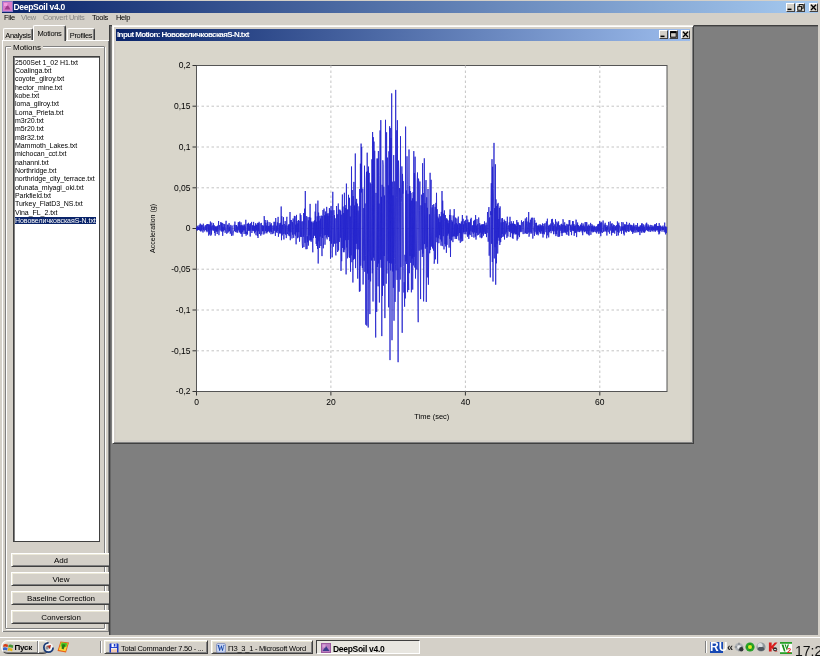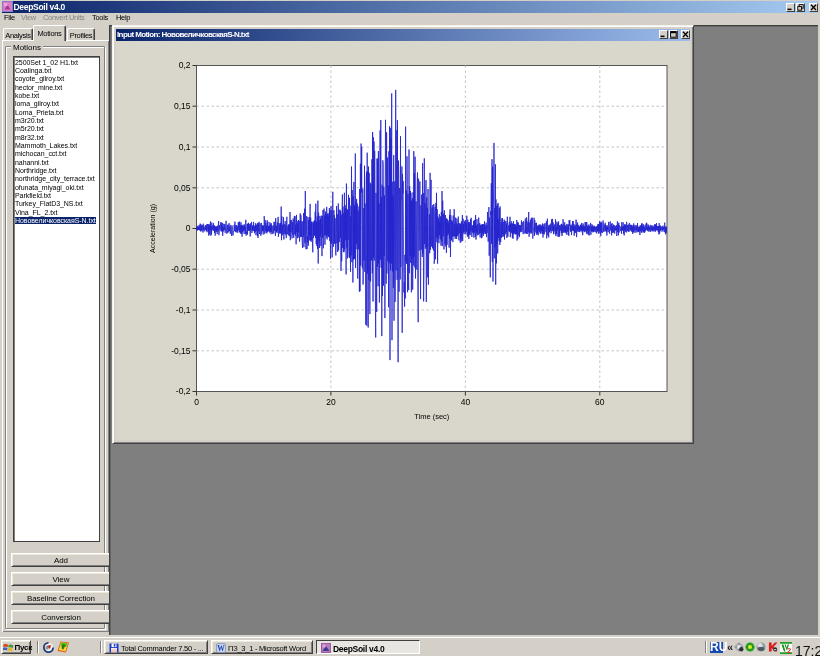--- a/index.html
+++ b/index.html
@@ -180,21 +180,21 @@
           <text x="315.75" y="377.5" font-size="7.5" fill="#000" text-anchor="middle">Time (sec)</text>
           <text x="39" y="187.5" font-size="7" fill="#000" text-anchor="middle" transform="rotate(-90 39 187.5)">Acceleration (g)</text>
           <path d="M80.5 185.9 L80.8 189.2 L81.2 185.5 L81.5 189.4 L81.9 184.7 L82.2 189.0 L82.5 186.1 L82.9 189.0 L83.2 184.2 L83.6 189.4 L83.9 184.9 L84.2 182.6 L84.6 190.4 L84.9 183.3 L85.3 189.1 L85.6 184.2 L85.9 190.3 L86.3 184.4 L86.6 184.2 L87.0 191.5 L87.3 182.7 L87.6 189.1 L88.0 186.1 L88.3 189.5 L88.7 190.4 L89.0 184.6 L89.3 189.0 L89.7 184.2 L90.0 184.7 L90.4 189.9 L90.7 183.4 L91.0 191.2 L91.4 183.0 L91.7 185.3 L92.1 190.2 L92.4 183.2 L92.7 194.6 L93.1 184.2 L93.4 193.4 L93.8 183.3 L94.1 189.2 L94.4 180.5 L94.8 194.7 L95.1 185.3 L95.5 193.5 L95.8 181.6 L96.1 189.1 L96.5 184.7 L96.8 184.4 L97.2 189.8 L97.5 182.2 L97.8 189.1 L98.2 184.2 L98.5 192.0 L98.9 185.3 L99.2 194.7 L99.5 185.7 L99.9 190.4 L100.2 185.4 L100.6 190.6 L100.9 185.5 L101.2 193.0 L101.6 184.7 L101.9 190.5 L102.3 186.0 L102.6 180.0 L102.9 194.2 L103.3 189.0 L103.6 184.1 L104.0 189.2 L104.3 189.5 L104.6 181.2 L105.0 181.9 L105.3 190.5 L105.7 181.6 L106.0 190.2 L106.3 182.1 L106.7 194.9 L107.0 185.8 L107.4 190.4 L107.7 182.8 L108.0 184.2 L108.4 189.2 L108.7 183.2 L109.1 191.8 L109.4 190.4 L109.7 185.3 L110.1 179.8 L110.4 191.2 L110.8 192.8 L111.1 185.0 L111.4 183.8 L111.8 191.9 L112.1 183.7 L112.5 190.5 L112.8 190.7 L113.1 182.1 L113.5 190.1 L113.8 185.7 L114.2 192.7 L114.5 192.0 L114.8 183.9 L115.2 191.3 L115.5 194.8 L115.9 185.9 L116.2 184.6 L116.5 192.8 L116.9 194.6 L117.2 193.8 L117.6 189.8 L117.9 189.9 L118.2 183.8 L118.6 190.0 L118.9 180.6 L119.3 191.0 L119.6 189.4 L119.9 184.0 L120.3 191.4 L120.6 184.1 L121.0 189.5 L121.3 185.5 L121.6 191.7 L122.0 184.8 L122.3 181.2 L122.7 189.4 L123.0 181.4 L123.3 191.4 L123.7 180.5 L124.0 191.2 L124.4 184.4 L124.7 192.6 L125.0 181.4 L125.4 192.8 L125.7 184.1 L126.1 195.7 L126.4 184.7 L126.7 191.1 L127.1 183.7 L127.4 189.4 L127.8 185.1 L128.1 193.0 L128.4 183.5 L128.8 189.4 L129.1 185.5 L129.5 192.8 L129.8 178.8 L130.1 194.7 L130.5 190.8 L130.8 192.6 L131.2 183.0 L131.5 193.5 L131.8 182.6 L132.2 189.7 L132.5 181.8 L132.9 189.7 L133.2 182.9 L133.5 189.6 L133.9 184.6 L134.2 195.5 L134.6 182.3 L134.9 189.6 L135.2 185.5 L135.6 180.9 L135.9 192.0 L136.3 184.9 L136.6 189.6 L136.9 184.0 L137.3 189.7 L137.6 180.9 L138.0 190.2 L138.3 184.9 L138.6 192.3 L139.0 184.7 L139.3 190.8 L139.7 182.2 L140.0 194.2 L140.3 183.7 L140.7 189.6 L141.0 183.8 L141.4 195.0 L141.7 181.9 L142.0 197.0 L142.4 182.2 L142.7 190.3 L143.1 180.8 L143.4 193.0 L143.7 190.1 L144.1 182.4 L144.4 193.2 L144.8 194.7 L145.1 184.6 L145.4 181.9 L145.8 193.4 L146.1 184.6 L146.5 190.2 L146.8 184.2 L147.1 190.1 L147.5 184.9 L147.8 193.5 L148.2 175.1 L148.5 180.5 L148.8 192.5 L149.2 179.0 L149.5 189.9 L149.9 181.8 L150.2 191.6 L150.5 184.6 L150.9 192.4 L151.2 179.2 L151.6 191.0 L151.9 180.8 L152.2 190.3 L152.6 185.1 L152.9 190.2 L153.3 184.7 L153.6 191.5 L153.9 181.2 L154.3 190.5 L154.6 183.6 L155.0 193.2 L155.3 182.2 L155.6 191.0 L156.0 184.6 L156.3 192.5 L156.7 193.1 L157.0 185.1 L157.3 184.5 L157.7 192.4 L158.0 180.8 L158.4 189.8 L158.7 183.9 L159.0 180.9 L159.4 194.9 L159.7 177.0 L160.1 184.5 L160.4 191.2 L160.7 184.7 L161.1 191.9 L161.4 181.4 L161.8 189.9 L162.1 175.9 L162.4 195.8 L162.8 191.5 L163.1 182.1 L163.5 192.3 L163.8 183.7 L164.1 192.2 L164.5 181.8 L164.8 192.5 L165.2 165.5 L165.5 199.2 L165.8 175.2 L166.2 194.4 L166.5 183.8 L166.9 190.2 L167.2 193.0 L167.5 176.2 L167.9 198.5 L168.2 183.0 L168.6 184.3 L168.9 192.8 L169.2 180.1 L169.6 193.6 L169.9 184.4 L170.3 197.1 L170.6 178.2 L170.9 175.8 L171.3 190.6 L171.6 193.0 L172.0 184.6 L172.3 194.5 L172.6 183.5 L173.0 190.5 L173.3 183.2 L173.7 195.2 L174.0 171.0 L174.3 199.2 L174.7 179.0 L175.0 191.3 L175.4 179.2 L175.7 180.3 L176.0 197.4 L176.4 181.1 L176.7 193.7 L177.1 177.5 L177.4 181.3 L177.7 196.9 L178.1 179.9 L178.4 174.9 L178.8 193.4 L179.1 175.2 L179.4 194.7 L179.8 183.6 L180.1 203.3 L180.5 173.9 L180.8 191.3 L181.1 179.9 L181.5 197.2 L181.8 182.4 L182.2 196.5 L182.5 179.0 L182.8 191.2 L183.2 179.9 L183.5 200.7 L183.9 193.7 L184.2 172.4 L184.5 195.8 L184.9 174.1 L185.2 180.2 L185.6 196.0 L185.9 180.4 L186.2 202.6 L186.6 206.9 L186.9 180.4 L187.3 195.7 L187.6 172.0 L187.9 206.1 L188.3 194.8 L188.6 167.7 L189.0 201.9 L189.3 150.0 L189.6 201.1 L190.0 208.2 L190.3 194.5 L190.7 175.1 L191.0 208.1 L191.3 195.3 L191.7 201.3 L192.0 176.2 L192.4 204.6 L192.7 179.4 L193.0 194.3 L193.4 176.1 L193.7 199.4 L194.1 162.9 L194.4 199.4 L194.7 176.7 L195.1 200.8 L195.4 180.8 L195.8 199.3 L196.1 180.6 L196.4 199.0 L196.8 211.3 L197.1 182.0 L197.5 197.1 L197.8 180.4 L198.1 194.2 L198.5 179.4 L198.8 194.9 L199.2 170.6 L199.5 197.0 L199.8 162.7 L200.2 202.9 L200.5 180.7 L200.9 205.0 L201.2 175.3 L201.5 207.9 L201.9 159.6 L202.2 222.5 L202.6 171.6 L202.9 200.3 L203.2 179.6 L203.6 207.0 L203.9 174.9 L204.3 195.6 L204.6 177.6 L204.9 205.0 L205.3 174.6 L205.6 193.4 L206.0 215.1 L206.3 175.0 L206.6 197.0 L207.0 169.0 L207.3 207.3 L207.7 199.9 L208.0 167.6 L208.3 194.4 L208.7 174.3 L209.0 203.7 L209.4 170.5 L209.7 194.0 L210.0 173.0 L210.4 196.5 L210.7 165.9 L211.1 198.4 L211.4 172.4 L211.7 194.3 L212.1 174.8 L212.4 196.1 L212.8 172.3 L213.1 196.0 L213.4 167.1 L213.8 200.1 L214.1 169.3 L214.5 217.7 L214.8 169.0 L215.1 165.1 L215.5 202.7 L215.8 169.4 L216.2 216.3 L216.5 174.4 L216.8 150.8 L217.2 199.9 L217.5 205.6 L217.9 169.2 L218.2 202.4 L218.5 174.1 L218.9 202.8 L219.2 177.3 L219.6 212.0 L219.9 214.4 L220.2 203.7 L220.6 165.0 L220.9 202.3 L221.3 173.3 L221.6 211.0 L221.9 208.7 L222.3 162.5 L222.6 209.4 L223.0 168.6 L223.3 199.4 L223.6 200.8 L224.0 168.8 L224.3 196.7 L224.7 170.0 L225.0 229.9 L225.3 173.7 L225.7 220.2 L226.0 174.1 L226.4 153.5 L226.7 207.0 L227.0 165.5 L227.4 211.1 L227.7 172.0 L228.1 211.2 L228.4 151.8 L228.7 208.6 L229.1 164.1 L229.4 199.2 L229.8 167.0 L230.1 233.4 L230.4 142.6 L230.8 206.5 L231.1 168.5 L231.5 217.3 L231.8 168.6 L232.1 198.9 L232.5 153.8 L232.8 209.0 L233.2 216.3 L233.5 156.8 L233.8 217.0 L234.2 175.6 L234.5 230.7 L234.9 164.7 L235.2 214.4 L235.5 125.5 L235.9 221.2 L236.2 149.0 L236.6 165.6 L236.9 241.5 L237.2 155.1 L237.6 218.8 L237.9 140.9 L238.3 217.9 L238.6 164.5 L238.9 217.4 L239.3 112.5 L239.6 227.1 L240.0 160.8 L240.3 202.8 L240.6 157.9 L241.0 208.2 L241.3 162.6 L241.7 237.6 L242.0 169.6 L242.3 171.9 L242.7 208.4 L243.0 165.3 L243.4 250.7 L243.7 148.0 L244.0 250.2 L244.4 122.7 L244.7 224.7 L245.1 102.6 L245.4 151.5 L245.7 106.0 L246.1 219.2 L246.4 227.1 L246.8 147.7 L247.1 243.5 L247.4 212.1 L247.8 167.1 L248.1 219.7 L248.5 124.7 L248.8 230.8 L249.1 162.5 L249.5 214.8 L249.8 283.7 L250.2 138.9 L250.5 130.8 L250.8 284.7 L251.2 111.7 L251.5 232.5 L251.9 130.1 L252.2 286.5 L252.5 125.6 L252.9 238.9 L253.2 131.9 L253.6 238.4 L253.9 273.1 L254.2 141.6 L254.6 240.4 L254.9 142.9 L255.3 216.0 L255.6 219.5 L255.9 118.3 L256.3 232.3 L256.6 91.0 L257.0 260.5 L257.3 96.2 L257.6 216.6 L258.0 100.6 L258.3 219.7 L258.7 109.8 L259.0 147.5 L259.3 251.8 L259.7 296.5 L260.0 151.9 L260.4 229.1 L260.7 270.9 L261.0 117.5 L261.4 226.0 L261.7 117.7 L262.1 245.3 L262.4 110.0 L262.7 222.5 L263.1 162.6 L263.4 261.5 L263.8 134.9 L264.1 89.4 L264.4 218.7 L264.8 79.1 L265.1 226.7 L265.5 155.8 L265.8 295.1 L266.1 143.8 L266.5 254.8 L266.8 119.3 L267.2 123.9 L267.5 244.6 L267.8 145.8 L268.2 215.0 L268.5 154.5 L268.9 277.1 L269.2 145.3 L269.5 78.8 L269.9 143.0 L270.2 242.7 L270.6 91.3 L270.9 232.5 L271.2 214.8 L271.6 116.6 L271.9 220.2 L272.3 144.4 L272.6 266.3 L272.9 110.3 L273.3 222.1 L273.6 85.3 L274.0 319.1 L274.3 87.1 L274.6 229.4 L275.0 97.0 L275.3 222.5 L275.7 52.4 L276.0 299.2 L276.3 140.7 L276.7 230.4 L277.0 154.4 L277.4 246.8 L277.7 114.1 L278.0 279.7 L278.4 217.5 L278.7 140.4 L279.1 260.9 L279.4 223.6 L279.7 48.9 L280.1 229.4 L280.4 156.6 L280.8 89.3 L281.1 238.9 L281.4 79.2 L281.8 220.0 L282.1 321.2 L282.5 119.6 L282.8 134.2 L283.1 250.7 L283.5 147.1 L283.8 152.0 L284.2 238.5 L284.5 95.2 L284.8 226.2 L285.2 161.5 L285.5 157.8 L285.9 125.4 L286.2 291.8 L286.5 132.9 L286.9 152.7 L287.2 140.1 L287.6 225.4 L287.9 251.5 L288.2 241.2 L288.6 265.7 L288.9 213.8 L289.3 257.4 L289.6 85.6 L289.9 220.4 L290.3 149.4 L290.6 223.0 L291.0 115.3 L291.3 143.4 L291.6 251.2 L292.0 152.8 L292.3 235.1 L292.7 249.0 L293.0 108.5 L293.3 232.2 L293.7 145.1 L294.0 215.0 L294.4 150.0 L294.7 221.8 L295.0 151.9 L295.4 251.3 L295.7 159.7 L296.1 217.5 L296.4 157.3 L296.7 248.6 L297.1 151.1 L297.4 224.4 L297.8 110.1 L298.1 215.9 L298.4 132.1 L298.8 226.5 L299.1 115.7 L299.5 237.5 L299.8 215.7 L300.1 160.3 L300.5 210.1 L300.8 228.5 L301.2 139.9 L301.5 131.5 L301.8 243.0 L302.2 281.2 L302.5 137.6 L302.9 141.3 L303.2 209.6 L303.5 169.2 L303.9 140.5 L304.2 216.8 L304.6 258.1 L304.9 164.3 L305.2 208.6 L305.6 153.7 L305.9 159.4 L306.3 216.0 L306.6 122.2 L306.9 212.6 L307.3 152.0 L307.6 260.4 L308.0 225.5 L308.3 117.3 L308.6 203.1 L309.0 162.0 L309.3 207.7 L309.7 162.5 L310.0 139.1 L310.3 260.9 L310.7 156.3 L311.0 206.0 L311.4 166.8 L311.7 236.4 L312.0 148.0 L312.4 243.7 L312.7 214.0 L313.1 209.8 L313.4 173.3 L313.7 212.2 L314.1 131.8 L314.4 208.9 L314.8 164.1 L315.1 138.8 L315.4 205.6 L315.8 174.8 L316.1 166.4 L316.5 207.4 L316.8 164.0 L317.1 202.9 L317.5 209.6 L317.8 163.1 L318.2 222.7 L318.5 219.1 L318.8 172.7 L319.2 165.9 L319.5 218.3 L319.9 161.9 L320.2 196.4 L320.5 151.8 L320.9 201.2 L321.2 168.2 L321.6 222.7 L321.9 175.7 L322.2 197.2 L322.6 177.4 L322.9 202.2 L323.3 173.1 L323.6 194.2 L323.9 181.1 L324.3 198.4 L324.6 175.4 L325.0 204.6 L325.3 170.9 L325.6 200.5 L326.0 150.0 L326.3 205.1 L326.7 159.7 L327.0 177.3 L327.3 195.2 L327.7 172.6 L328.0 208.4 L328.4 169.4 L328.7 180.6 L329.0 203.2 L329.4 174.1 L329.7 205.4 L330.1 178.5 L330.4 211.8 L330.7 177.2 L331.1 203.8 L331.4 178.5 L331.8 194.6 L332.1 182.2 L332.4 192.6 L332.8 179.5 L333.1 206.6 L333.5 173.9 L333.8 197.9 L334.1 168.4 L334.5 216.0 L334.8 174.2 L335.2 180.4 L335.5 199.4 L335.8 179.3 L336.2 195.7 L336.5 180.7 L336.9 201.1 L337.2 174.5 L337.5 195.3 L337.9 192.0 L338.2 168.1 L338.6 195.4 L338.9 183.4 L339.2 197.9 L339.6 176.6 L339.9 195.8 L340.3 182.0 L340.6 198.0 L340.9 177.5 L341.3 195.2 L341.6 183.4 L342.0 193.4 L342.3 175.6 L342.6 195.5 L343.0 199.4 L343.3 182.1 L343.7 192.0 L344.0 182.7 L344.3 201.8 L344.7 182.8 L345.0 197.6 L345.4 180.5 L345.7 200.5 L346.0 184.3 L346.4 174.0 L346.7 199.9 L347.1 177.8 L347.4 191.4 L347.7 183.3 L348.1 193.2 L348.4 180.2 L348.8 191.0 L349.1 191.2 L349.4 178.9 L349.8 193.3 L350.1 182.1 L350.5 190.6 L350.8 174.7 L351.1 193.2 L351.5 195.7 L351.8 178.6 L352.2 194.5 L352.5 181.4 L352.8 197.9 L353.2 181.4 L353.5 193.3 L353.9 181.4 L354.2 194.1 L354.5 178.3 L354.9 190.3 L355.2 176.8 L355.6 191.8 L355.9 195.9 L356.2 184.6 L356.6 191.3 L356.9 184.2 L357.3 192.8 L357.6 180.1 L357.9 196.6 L358.3 179.3 L358.6 191.4 L359.0 178.8 L359.3 195.7 L359.6 174.1 L360.0 198.6 L360.3 184.5 L360.7 191.9 L361.0 178.1 L361.3 194.4 L361.7 183.2 L362.0 191.1 L362.4 193.9 L362.7 176.5 L363.0 182.8 L363.4 192.6 L363.7 182.1 L364.1 196.4 L364.4 184.5 L364.7 191.6 L365.1 183.5 L365.4 197.2 L365.8 183.7 L366.1 196.5 L366.4 183.3 L366.8 192.8 L367.1 183.7 L367.5 194.6 L367.8 183.0 L368.1 190.9 L368.5 180.4 L368.8 192.7 L369.2 184.4 L369.5 192.9 L369.8 183.3 L370.2 181.7 L370.5 196.1 L370.9 183.7 L371.2 191.8 L371.5 171.0 L371.9 182.0 L372.2 200.7 L372.6 176.8 L372.9 166.1 L373.2 214.7 L373.6 176.4 L373.9 198.0 L374.3 236.4 L374.6 170.3 L374.9 174.1 L375.3 142.2 L375.6 202.8 L376.0 118.2 L376.3 221.0 L376.6 125.8 L377.0 240.5 L377.3 168.9 L377.7 147.4 L378.0 101.9 L378.3 217.4 L378.7 167.1 L379.0 206.2 L379.4 123.3 L379.7 243.7 L380.0 158.4 L380.4 222.3 L380.7 165.1 L381.1 202.7 L381.4 163.2 L381.7 212.5 L382.1 161.9 L382.4 196.6 L382.8 178.0 L383.1 199.7 L383.4 167.0 L383.8 204.0 L384.1 165.4 L384.5 201.2 L384.8 201.0 L385.1 181.4 L385.5 196.8 L385.8 177.4 L386.2 193.0 L386.5 177.1 L386.8 196.0 L387.2 181.1 L387.5 194.2 L387.9 195.3 L388.2 178.6 L388.5 198.5 L388.9 179.9 L389.2 193.4 L389.6 192.5 L389.9 180.2 L390.2 191.4 L390.6 182.5 L390.9 196.9 L391.3 175.7 L391.6 184.3 L391.9 195.5 L392.3 184.5 L392.6 184.5 L393.0 190.3 L393.3 181.3 L393.6 190.8 L394.0 175.8 L394.3 196.1 L394.7 182.9 L395.0 190.4 L395.3 180.3 L395.7 192.2 L396.0 182.6 L396.4 197.0 L396.7 182.6 L397.0 197.8 L397.4 180.2 L397.7 193.2 L398.1 183.0 L398.4 191.8 L398.7 182.9 L399.1 193.4 L399.4 183.5 L399.8 193.1 L400.1 185.0 L400.4 193.3 L400.8 179.0 L401.1 199.5 L401.5 181.6 L401.8 197.8 L402.1 181.3 L402.5 182.5 L402.8 194.4 L403.2 183.9 L403.5 196.1 L403.8 184.0 L404.2 190.6 L404.5 184.4 L404.9 191.2 L405.2 184.7 L405.5 179.4 L405.9 190.7 L406.2 181.9 L406.6 181.2 L406.9 191.3 L407.2 193.1 L407.6 180.2 L407.9 185.0 L408.3 191.6 L408.6 192.5 L408.9 191.3 L409.3 177.5 L409.6 192.2 L410.0 180.4 L410.3 192.8 L410.6 176.3 L411.0 181.8 L411.3 192.9 L411.7 182.7 L412.0 180.5 L412.3 191.6 L412.7 171.0 L413.0 195.7 L413.4 193.1 L413.7 181.6 L414.0 191.1 L414.4 178.7 L414.7 191.9 L415.1 192.8 L415.4 176.8 L415.7 191.8 L416.1 179.7 L416.4 176.7 L416.8 197.6 L417.1 192.3 L417.4 190.2 L417.8 184.5 L418.1 176.8 L418.5 194.8 L418.8 179.2 L419.1 190.8 L419.5 183.6 L419.8 182.0 L420.2 192.6 L420.5 181.8 L420.8 193.8 L421.2 184.5 L421.5 192.8 L421.9 184.9 L422.2 194.3 L422.5 184.5 L422.9 189.7 L423.2 183.4 L423.6 191.1 L423.9 185.2 L424.2 192.6 L424.6 183.5 L424.9 192.4 L425.3 185.2 L425.6 190.3 L425.9 184.1 L426.3 193.0 L426.6 182.4 L427.0 196.5 L427.3 185.1 L427.6 192.4 L428.0 183.0 L428.3 193.3 L428.7 183.9 L429.0 182.1 L429.3 184.1 L429.7 189.7 L430.0 191.2 L430.4 180.4 L430.7 197.3 L431.0 184.6 L431.4 177.7 L431.7 194.3 L432.1 190.6 L432.4 184.9 L432.7 196.4 L433.1 183.7 L433.4 191.2 L433.8 184.5 L434.1 184.0 L434.4 190.1 L434.8 182.5 L435.1 192.2 L435.5 178.3 L435.8 182.2 L436.1 189.6 L436.5 177.9 L436.8 190.2 L437.2 181.6 L437.5 193.2 L437.8 185.0 L438.2 190.3 L438.5 183.4 L438.9 183.8 L439.2 193.2 L439.5 178.3 L439.9 195.1 L440.2 185.6 L440.6 193.2 L440.9 180.7 L441.2 189.6 L441.6 182.5 L441.9 195.6 L442.3 189.4 L442.6 180.4 L442.9 196.0 L443.3 184.1 L443.6 195.3 L444.0 184.9 L444.3 189.7 L444.6 185.4 L445.0 183.4 L445.3 192.2 L445.7 182.8 L446.0 195.0 L446.3 183.8 L446.7 192.1 L447.0 178.2 L447.4 181.7 L447.7 191.6 L448.0 183.9 L448.4 190.8 L448.7 181.3 L449.1 191.9 L449.4 184.7 L449.7 191.3 L450.1 184.7 L450.4 193.5 L450.8 182.9 L451.1 185.0 L451.4 190.7 L451.8 183.6 L452.1 193.9 L452.5 183.6 L452.8 194.8 L453.1 179.2 L453.5 184.5 L453.8 179.1 L454.2 189.3 L454.5 184.3 L454.8 191.0 L455.2 183.6 L455.5 194.1 L455.9 185.5 L456.2 189.5 L456.5 180.2 L456.9 189.7 L457.2 180.1 L457.6 190.0 L457.9 183.0 L458.2 194.8 L458.6 184.7 L458.9 192.1 L459.3 184.5 L459.6 191.7 L459.9 178.6 L460.3 178.9 L460.6 196.1 L461.0 183.4 L461.3 189.7 L461.6 181.5 L462.0 191.0 L462.3 184.0 L462.7 189.6 L463.0 185.2 L463.3 191.1 L463.7 185.5 L464.0 190.6 L464.4 183.6 L464.7 189.5 L465.0 184.2 L465.4 189.5 L465.7 181.9 L466.1 191.4 L466.4 184.8 L466.7 194.2 L467.1 182.5 L467.4 189.5 L467.8 184.4 L468.1 190.6 L468.4 185.5 L468.8 191.2 L469.1 181.1 L469.5 190.2 L469.8 184.2 L470.1 181.0 L470.5 192.3 L470.8 181.3 L471.2 193.2 L471.5 185.4 L471.8 190.2 L472.2 184.3 L472.5 193.6 L472.9 183.5 L473.2 194.5 L473.5 185.0 L473.9 189.7 L474.2 185.4 L474.6 181.9 L474.9 193.8 L475.2 185.1 L475.6 190.5 L475.9 183.2 L476.3 190.3 L476.6 184.5 L476.9 191.4 L477.3 185.7 L477.6 191.0 L478.0 184.6 L478.3 190.6 L478.6 185.4 L479.0 189.2 L479.3 185.8 L479.7 191.2 L480.0 189.2 L480.3 185.3 L480.7 192.4 L481.0 185.6 L481.4 190.6 L481.7 183.5 L482.0 189.7 L482.4 182.9 L482.7 192.7 L483.1 183.2 L483.4 190.4 L483.7 180.1 L484.1 192.5 L484.4 181.9 L484.8 195.2 L485.1 180.8 L485.4 191.3 L485.8 181.7 L486.1 191.3 L486.5 192.0 L486.8 189.2 L487.1 179.5 L487.5 190.8 L487.8 185.9 L488.2 183.5 L488.5 184.6 L488.8 190.5 L489.2 181.8 L489.5 189.6 L489.9 183.9 L490.2 190.8 L490.5 185.9 L490.9 194.5 L491.2 184.4 L491.6 189.3 L491.9 185.4 L492.2 191.2 L492.6 180.9 L492.9 184.9 L493.3 185.8 L493.6 192.7 L493.9 182.7 L494.3 180.4 L494.6 189.5 L495.0 185.8 L495.3 183.0 L495.6 194.4 L496.0 182.1 L496.3 191.9 L496.7 185.3 L497.0 190.6 L497.3 183.5 L497.7 191.7 L498.0 184.6 L498.4 184.0 L498.7 192.6 L499.0 185.8 L499.4 189.4 L499.7 185.1 L500.1 189.3 L500.4 184.1 L500.7 195.0 L501.1 192.4 L501.4 180.4 L501.8 191.0 L502.1 183.4 L502.4 194.4 L502.8 181.7 L503.1 191.6 L503.5 184.6 L503.8 185.0 L504.1 185.7 L504.5 189.1 L504.8 190.1 L505.2 185.5 L505.5 192.8 L505.8 181.0 L506.2 189.7 L506.5 185.6 L506.9 189.1 L507.2 181.4 L507.5 192.7 L507.9 185.2 L508.2 194.4 L508.6 183.4 L508.9 189.2 L509.2 183.3 L509.6 190.7 L509.9 184.1 L510.3 191.5 L510.6 180.9 L510.9 182.9 L511.3 190.0 L511.6 184.0 L512.0 185.4 L512.3 190.8 L512.6 183.6 L513.0 190.8 L513.3 181.9 L513.7 183.0 L514.0 189.7 L514.3 183.8 L514.7 189.1 L515.0 184.3 L515.4 190.2 L515.7 183.9 L516.0 191.0 L516.4 185.4 L516.7 192.9 L517.1 184.1 L517.4 190.8 L517.7 182.4 L518.1 191.8 L518.4 185.4 L518.8 189.5 L519.1 183.9 L519.4 184.9 L519.8 191.6 L520.1 186.1 L520.5 189.1 L520.8 184.1 L521.1 191.3 L521.5 182.1 L521.8 190.3 L522.2 185.7 L522.5 191.1 L522.8 185.9 L523.2 190.4 L523.5 185.7 L523.9 194.1 L524.2 184.3 L524.5 189.8 L524.9 184.6 L525.2 191.4 L525.6 182.5 L525.9 191.7 L526.2 182.4 L526.6 189.7 L526.9 185.1 L527.3 191.2 L527.6 183.4 L527.9 191.4 L528.3 185.9 L528.6 191.7 L529.0 184.4 L529.3 190.4 L529.6 189.4 L530.0 182.6 L530.3 189.2 L530.7 181.7 L531.0 189.0 L531.3 185.6 L531.7 190.1 L532.0 183.3 L532.4 189.6 L532.7 184.5 L533.0 190.8 L533.4 185.8 L533.7 189.2 L534.1 184.2 L534.4 184.0 L534.7 190.9 L535.1 186.0 L535.4 189.3 L535.8 184.1 L536.1 189.7 L536.4 185.6 L536.8 190.4 L537.1 184.7 L537.5 188.9 L537.8 186.1 L538.1 190.5 L538.5 183.6 L538.8 189.3 L539.2 183.0 L539.5 190.6 L539.8 184.2 L540.2 189.1 L540.5 182.0 L540.9 189.5 L541.2 185.0 L541.5 189.1 L541.9 185.0 L542.2 190.8 L542.6 185.2 L542.9 193.4 L543.2 182.1 L543.6 192.5 L543.9 185.0 L544.3 190.2 L544.6 184.6 L544.9 189.0 L545.3 185.8 L545.6 185.9 L546.0 190.7 L546.3 185.5 L546.6 189.1 L547.0 184.6 L547.3 189.1 L547.7 186.2 L548.0 190.9 L548.3 190.4 L548.7 181.6 L549.0 191.4 L549.4 185.7 L549.7 193.4 L550.0 185.6 L550.4 191.9 L550.7 186.2" fill="none" stroke="#2121cd" stroke-width="0.8" stroke-linejoin="bevel"></path>
         </svg>
       </div>
     </div>
   </div>
 </div>
 
 <div id="taskbar" class="abs">
-  <div class="tbtn" style="left:1px; width:30px; font-weight:bold; font-size:8.5px;">
+  <div class="tbtn" style="left:1px; width:49px; font-weight:bold; font-size:8.5px;border-radius:7px;">
     <svg class="abs" style="left:1px;top:1px" width="11" height="11" viewBox="0 0 11 11">
       <path d="M0.5 2.5 Q2 1.6 3.5 2.2 L5 2.7 L4.6 5.2 L3.1 4.7 Q1.8 4.2 0.2 5 Z" fill="#d83c14"></path>
       <path d="M5.6 2.9 Q7 2.2 8.5 2.8 L10.3 3.4 L9.8 6 L8.1 5.4 Q6.8 4.9 5.2 5.6 Z" fill="#489638"></path>
       <path d="M0 5.8 Q1.6 5 3 5.5 L4.5 6 L4.1 8.6 L2.7 8.1 Q1.4 7.6 -0.3 8.4 Z" fill="#3c64c8"></path>
       <path d="M5.1 6.3 Q6.5 5.6 7.9 6.2 L9.6 6.8 L9.2 9.4 L7.5 8.8 Q6.2 8.3 4.7 9 Z" fill="#e8b410"></path>
     </svg>
     <span class="abs" style="left:12.5px;top:2px; font-size:8px; letter-spacing:-0.2px;">Пуск</span>
   </div>
   <div class="tsep" style="left:37px"></div>
   <svg class="abs" style="left:43px;top:4px" width="11" height="11" viewBox="0 0 11 11">

